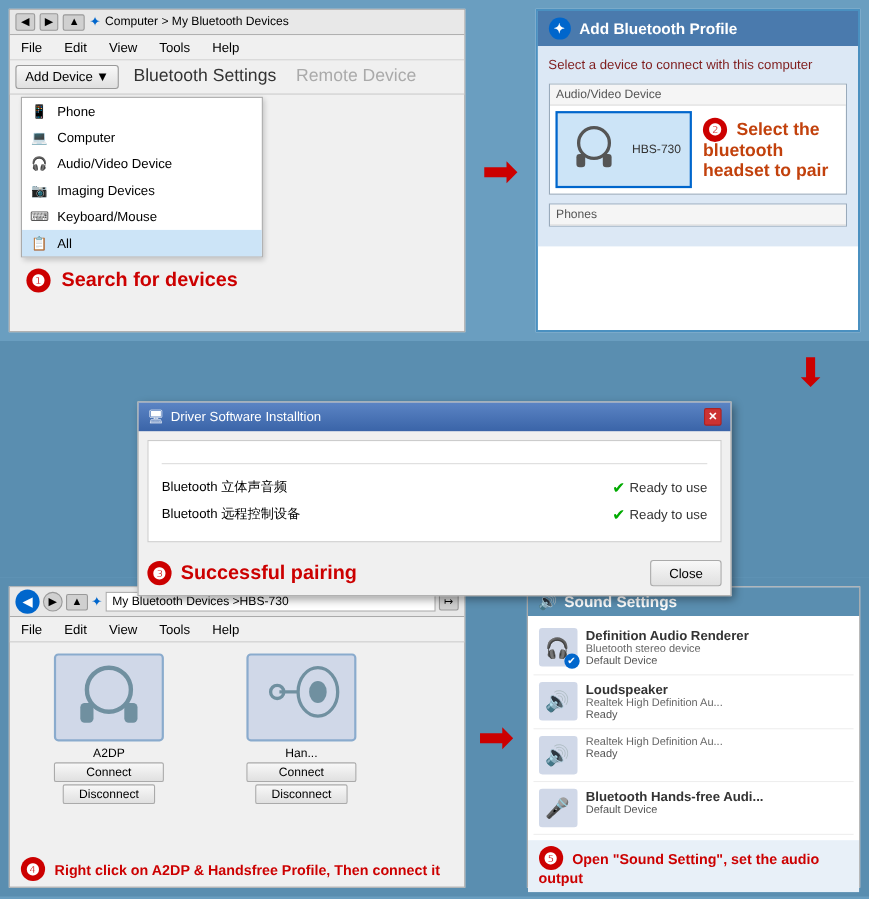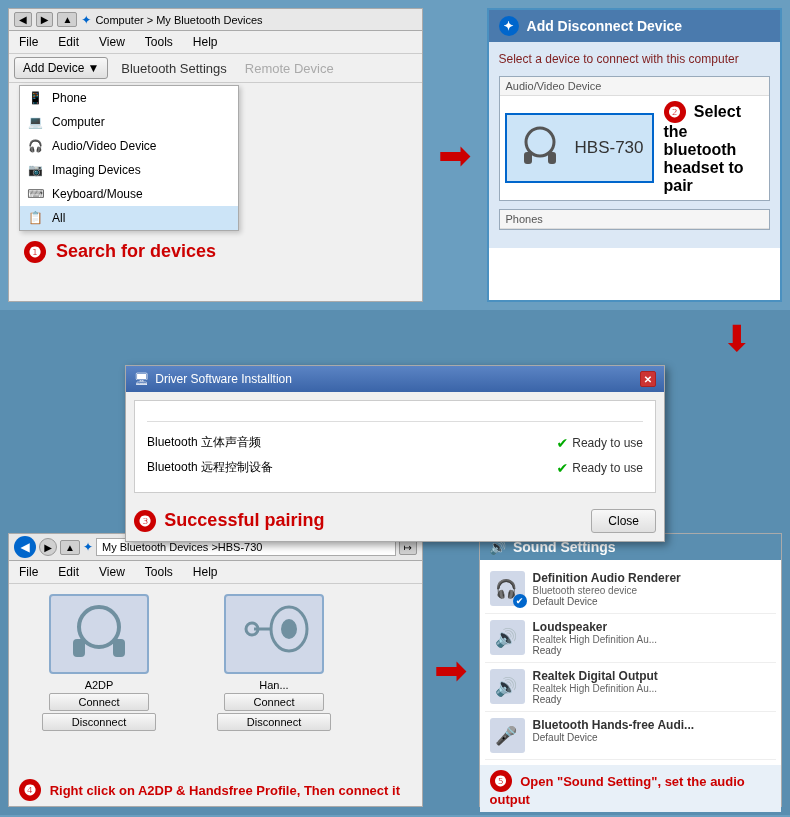--- a/index.html
+++ b/index.html
@@ -81,21 +81,21 @@
       padding: 3px 8px;
       font-size: 12px;
       cursor: pointer;
       display: flex;
       align-items: center;
       gap: 3px;
     }
 
     .toolbar-link {
       color: #333;
-      font-size: 13px;
+      font-size: 16px;
       cursor: pointer;
       padding: 3px 5px;
     }
 
     .toolbar-link.disabled { color: #aaa; cursor: default; }
 
     .dropdown-menu {
       position: relative;
       background: white;
       border: 1px solid #aaa;
@@ -202,28 +202,28 @@
 
     .headphone-icon {
       width: 50px;
       height: 50px;
       display: flex;
       align-items: center;
       justify-content: center;
     }
 
     .device-label {
-      font-size: 17px;
+      font-size: 11px;
       color: #333;
       text-align: left;
     }
 
     .step2-text {
       font-size: 16px;
-      color: #000000;
+      color: #c2410c;
       font-weight: bold;
       flex: 1;
     }
 
     
     .arrow-right {
       color: #cc0000;
       font-size: 40px;
       display: flex;
       align-items: center;
@@ -445,21 +445,21 @@
       width: 100px;
     }
 
     .disconnect-btn {
       background: linear-gradient(to bottom, #f8f8f8, #e0e0e0);
       border: 1px solid #aaa;
       border-radius: 2px;
       padding: 2px 8px;
       font-size: 11px;
       cursor: pointer;
-      width: 114px;
+      width: 84px;
     }
 
     .device-name {
       font-size: 11px;
       margin-top: 2px;
     }
 
     .step4-text {
       font-size: 13px;
       color: #cc0000;
@@ -639,21 +639,21 @@
     </div>
   </div>
 
   <div style="display:flex;align-items:center;padding:0 2px;">
     <div class="arrow-right">➡</div>
   </div>
 
   <div class="right-panel">
     <div class="add-bt-header">
       <div class="bt-icon">✦</div>
-      <span>Add Disconnect Device</span>
+      <span>Add Bluetooth Profile</span>
     </div>
     <div class="add-bt-content">
       <div class="add-bt-subtitle">Select a device to connect with this computer</div>
 
       <div class="device-group">
         <div class="device-group-title">Audio/Video Device</div>
         <div style="display:flex;align-items:center;gap:10px;padding:5px;">
           <div class="device-item selected">
             <div class="headphone-icon">
               <svg class="headphone-svg" viewBox="0 0 48 48" xmlns="http://www.w3.org/2000/svg">
@@ -811,21 +811,20 @@
         <div class="sound-device-info">
           <div class="sound-device-name">Loudspeaker</div>
           <div class="sound-device-desc">Realtek High Definition Au...</div>
           <div class="sound-device-status">Ready</div>
         </div>
       </div>
 
       <div class="sound-device-item">
         <div class="sound-device-icon">🔊</div>
         <div class="sound-device-info">
-          <div class="sound-device-name">Realtek Digital Output</div>
           <div class="sound-device-desc">Realtek High Definition Au...</div>
           <div class="sound-device-status">Ready</div>
         </div>
       </div>
 
       <div class="sound-device-item">
         <div class="sound-device-icon">🎤</div>
         <div class="sound-device-info">
           <div class="sound-device-name">Bluetooth Hands-free Audi...</div>
           <div class="sound-device-status">Default Device</div>

